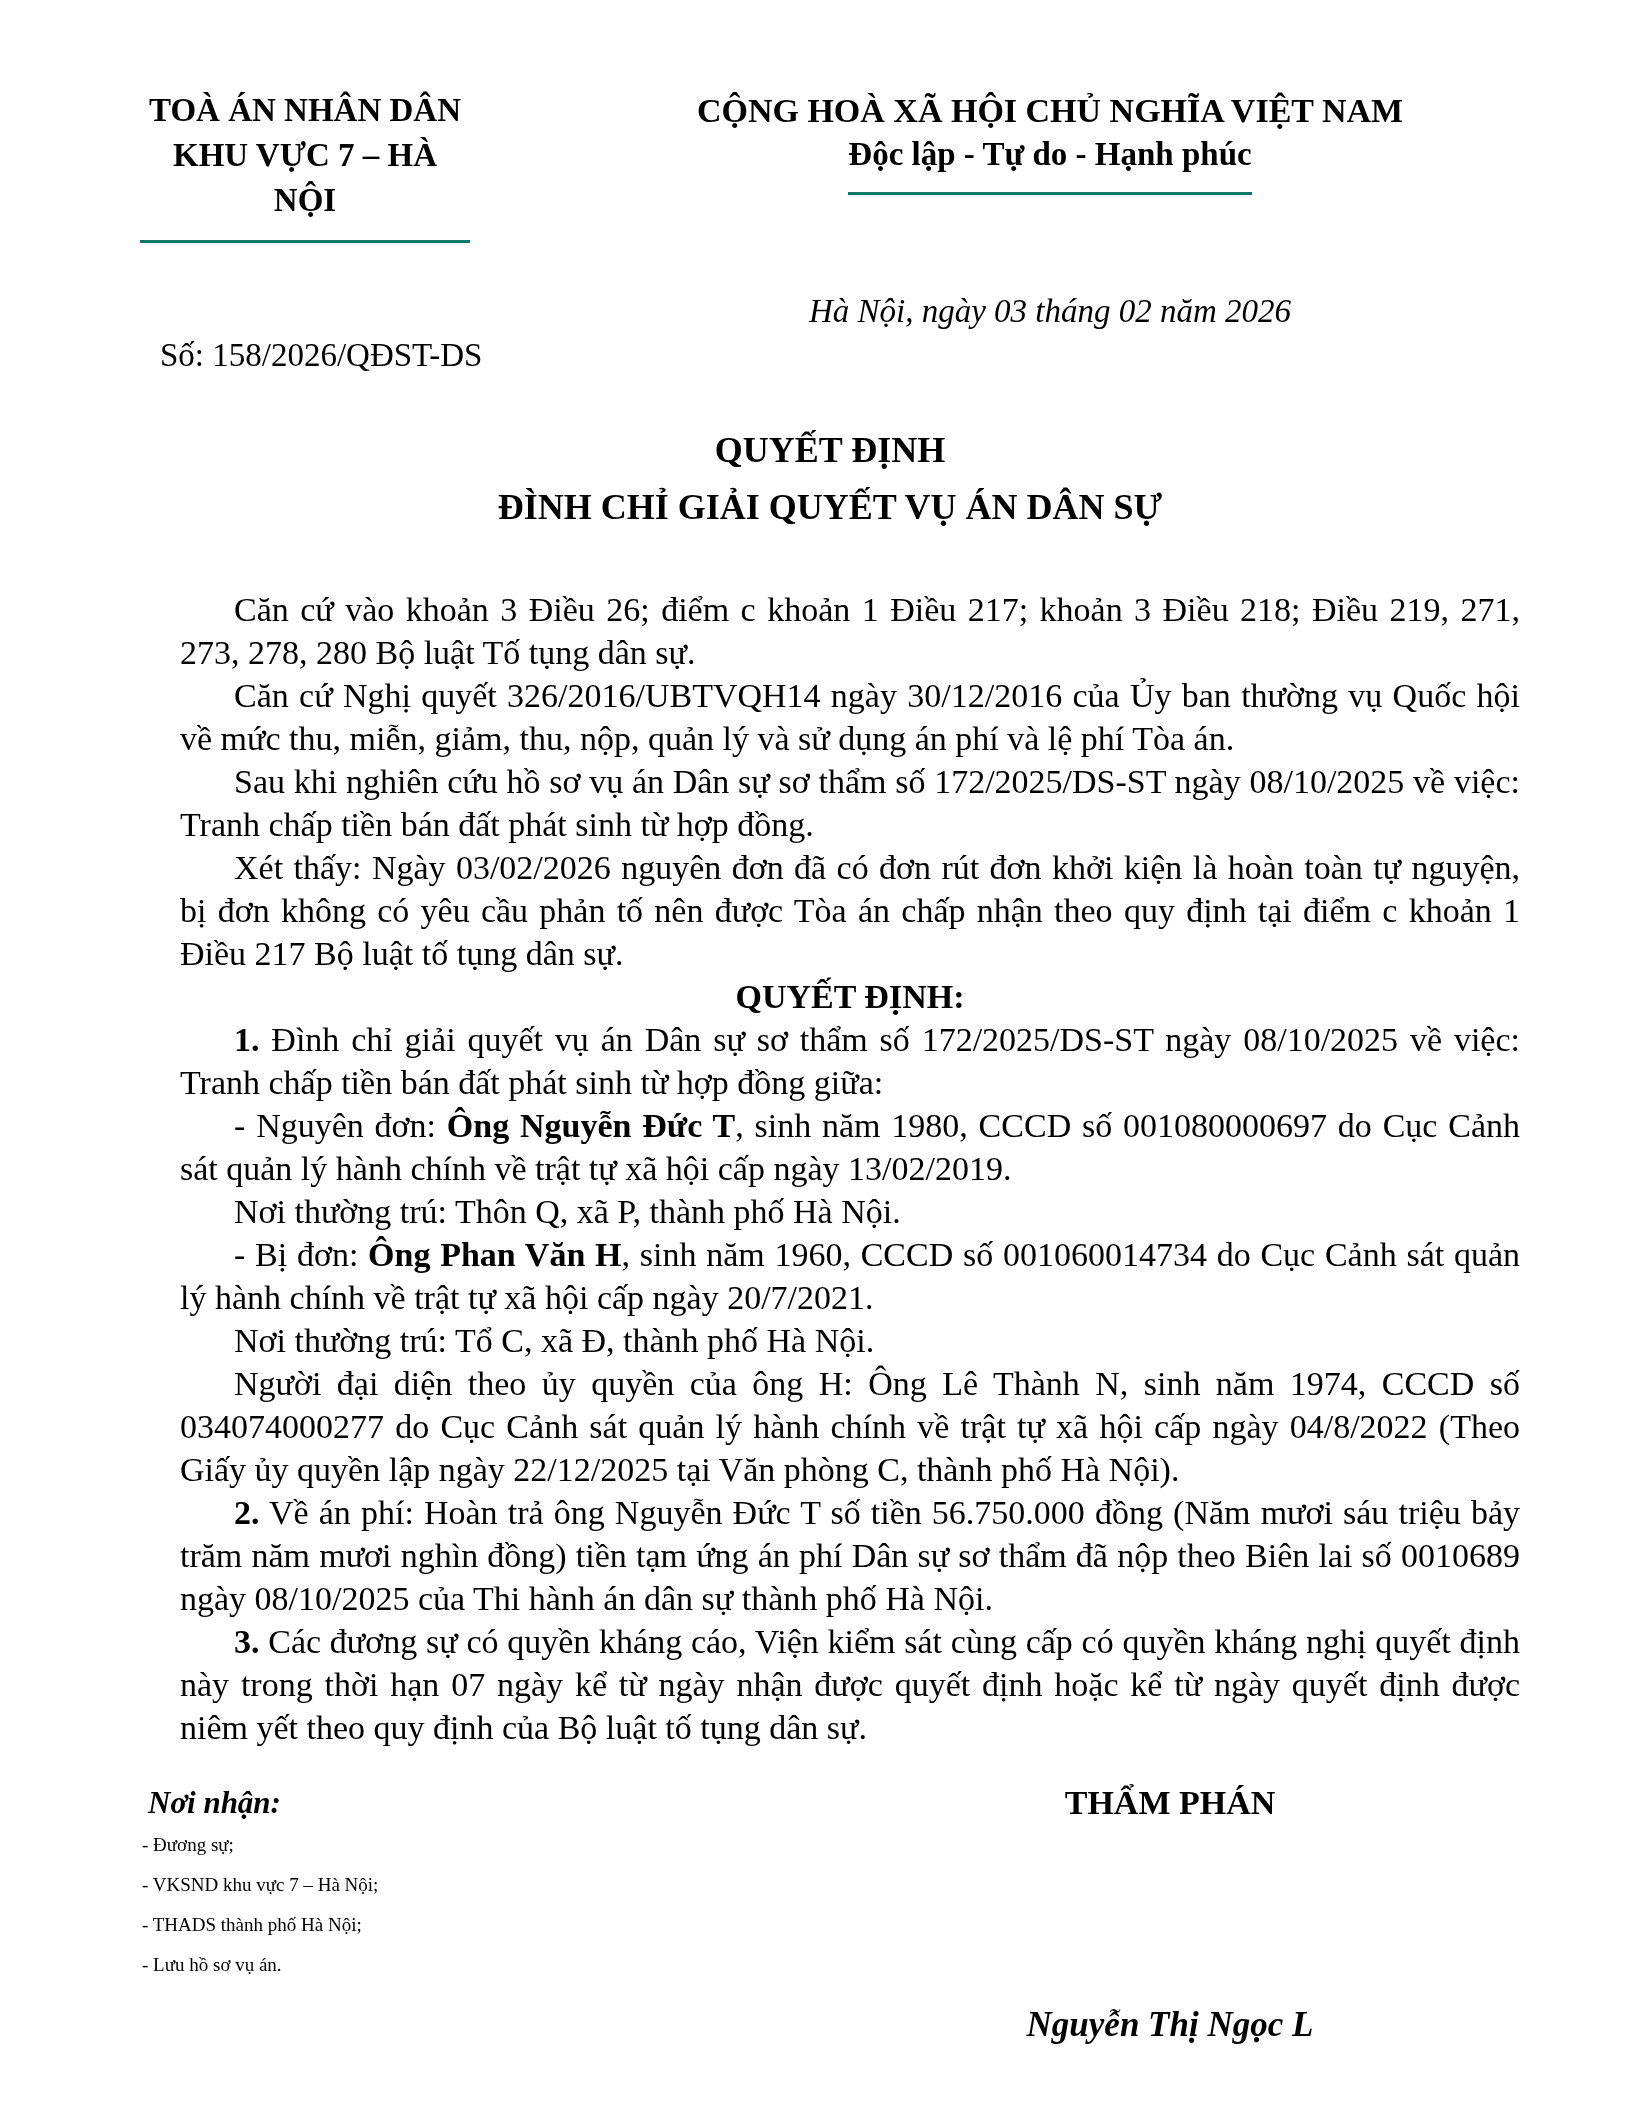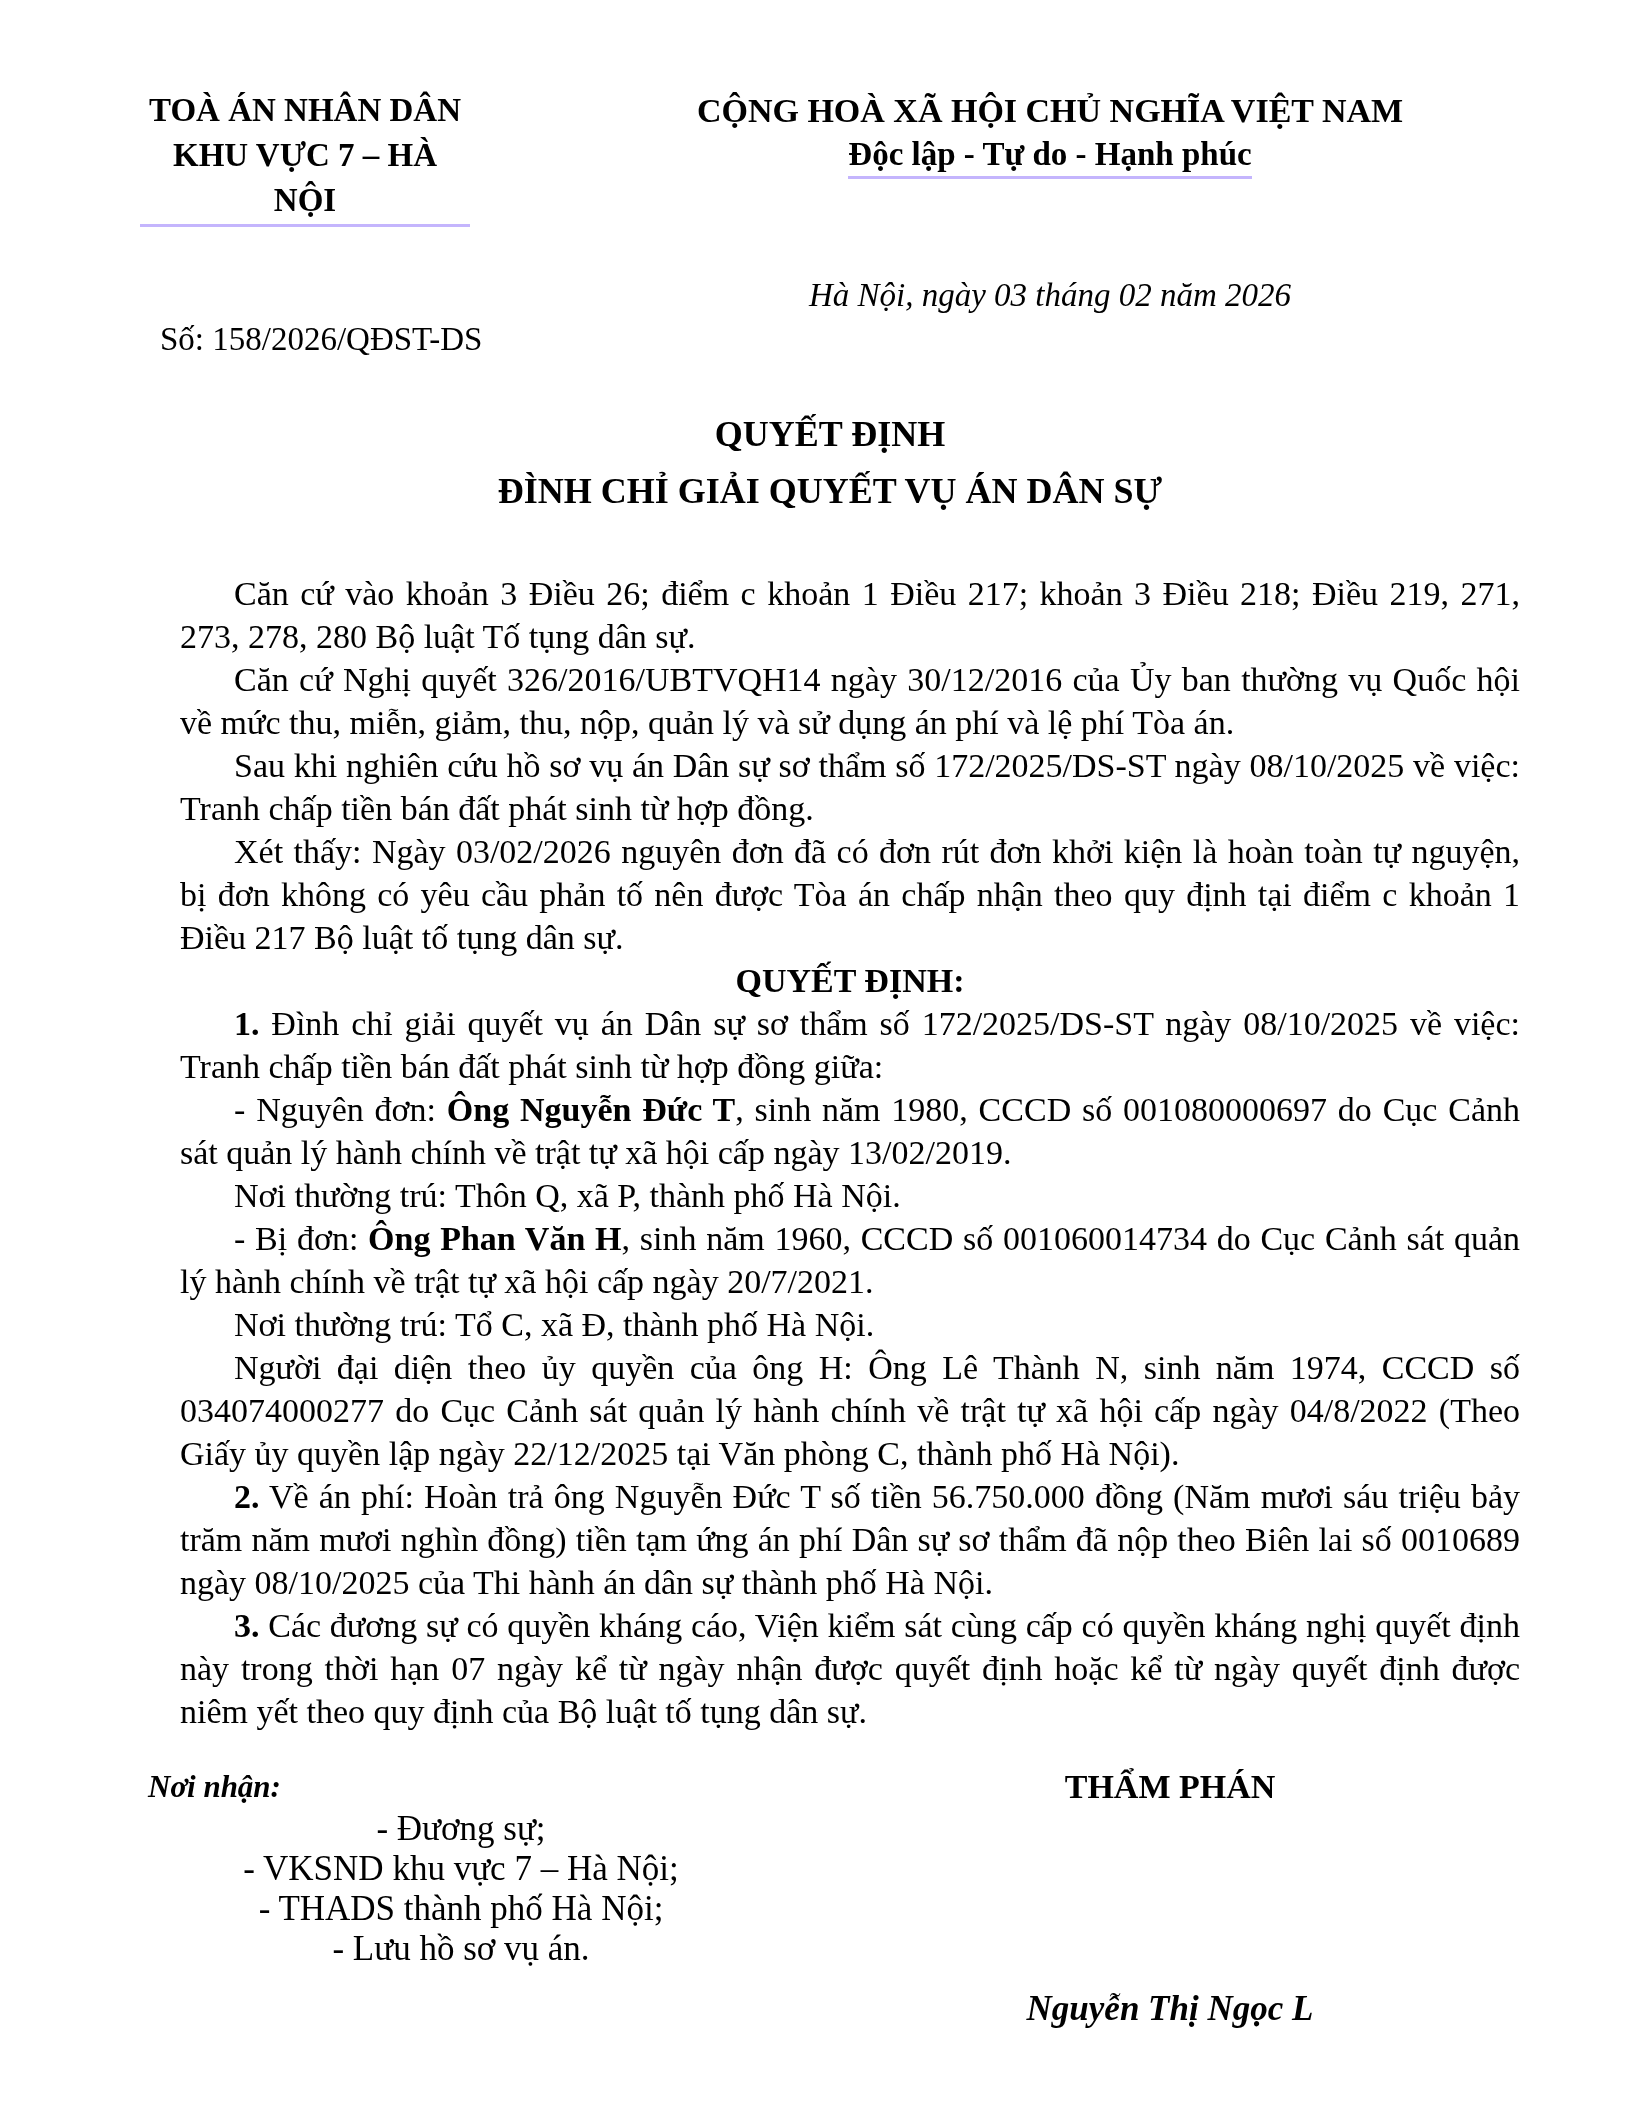--- a/index.html
+++ b/index.html
@@ -20,22 +20,22 @@
     font-weight: bold; font-size: 33px; line-height: 45px;
     flex-shrink: 0;
   }
   .hdr-right {
     width: 810px; margin-left: 175px; text-align: center;
     font-weight: bold; flex-shrink: 0;
   }
   .hdr-right .r1 { font-size: 34px; line-height: 45px; }
   .underlined {
     display: inline-block;
-    border-bottom: 3px solid #c4b5fd;
-    padding-bottom: 1px;
+    border-bottom: 3px solid #0f766e;
+    padding-bottom: 17px;
   }
   .hdr-right .r2 { font-size: 33px; line-height: 42px; }
   .num-row { display: flex; width: 100%; margin-top: 50px; }
   .doc-number {
     width: 505px; flex-shrink: 0;
     font-size: 33px; padding-left: 20px; margin-top: 44px;
   }
   .date-line {
     width: 810px; margin-left: 0px; flex-shrink: 0;
     text-align: center; font-style: italic; font-size: 33px;
@@ -56,21 +56,21 @@
   }
   .b { font-weight: bold; }
   .indent-sm { text-indent: 62px; }
   
   .footer-row { display: flex; margin-top: 32px; }
   .recipients { width: 640px; flex-shrink: 0; }
   .recipients-label {
     font-weight: bold; font-style: italic;
     font-size: 31px; line-height: 44px; padding-left: 8px;
   }
-  .recipient-item { font-size: 35px; line-height: 40px; padding-left: 2px; text-align: center; }
+  .recipient-item { font-size: 19px; line-height: 40px; padding-left: 2px; }
   .judge-block {
     width: 540px; margin-left: auto; margin-right: 80px;
     text-align: center; flex-shrink: 0;
   }
   .judge-title { font-weight: bold; font-size: 34px; line-height: 44px; }
   .judge-name {
     font-weight: bold; font-style: italic;
     font-size: 35px; margin-top: 180px;
   }
 </style>

